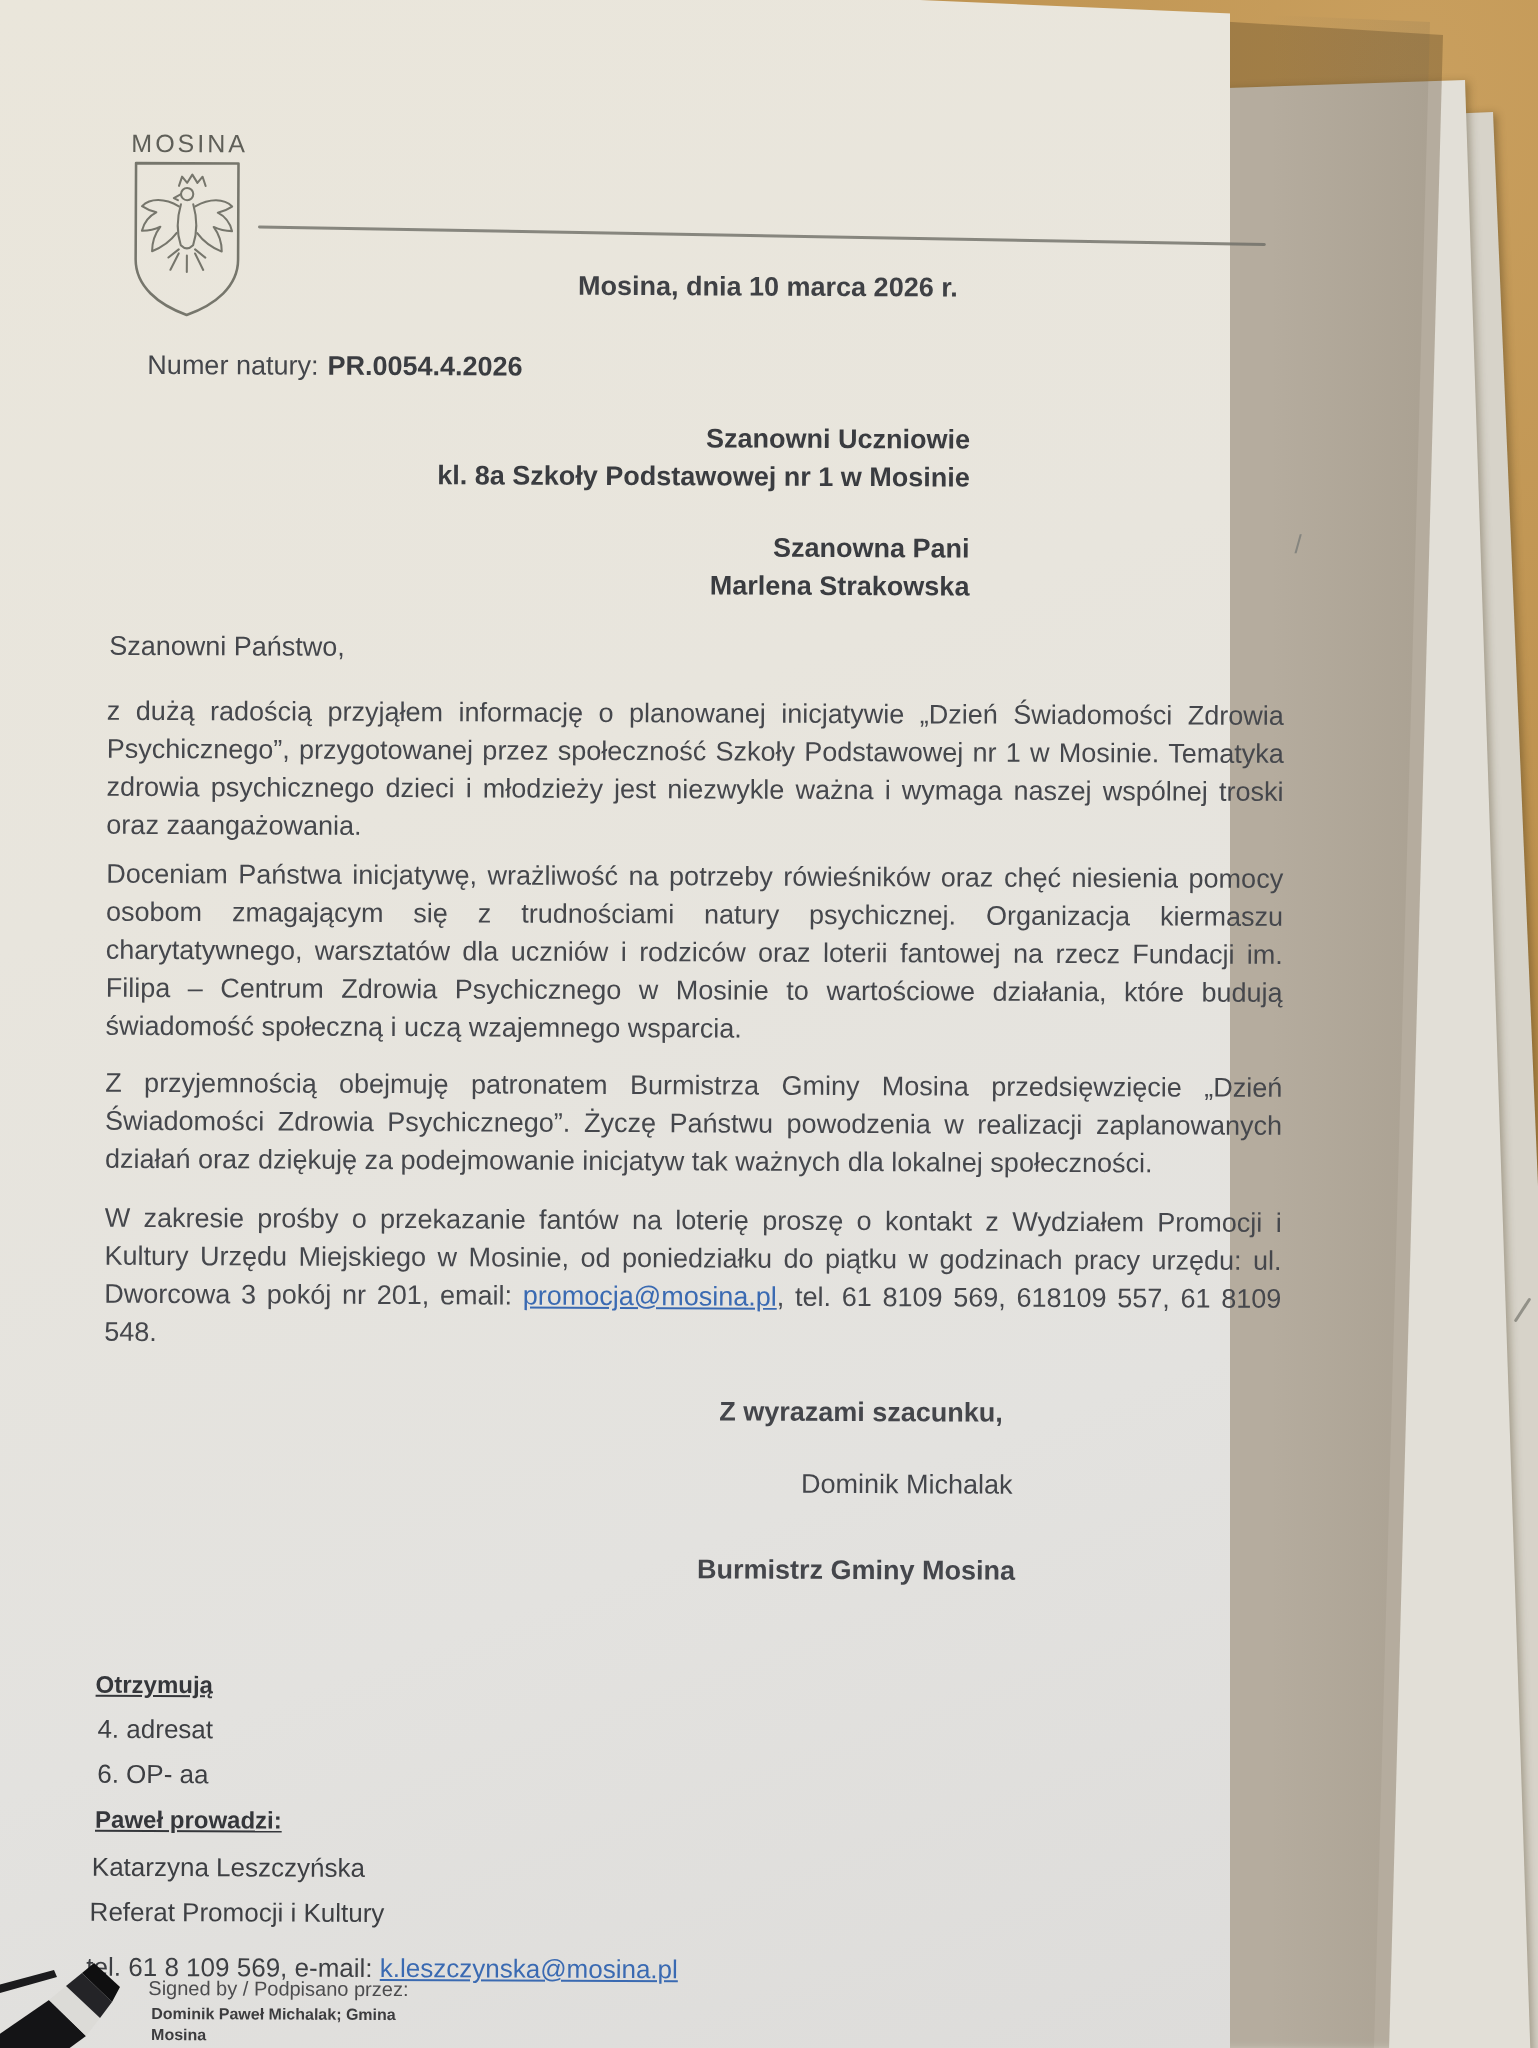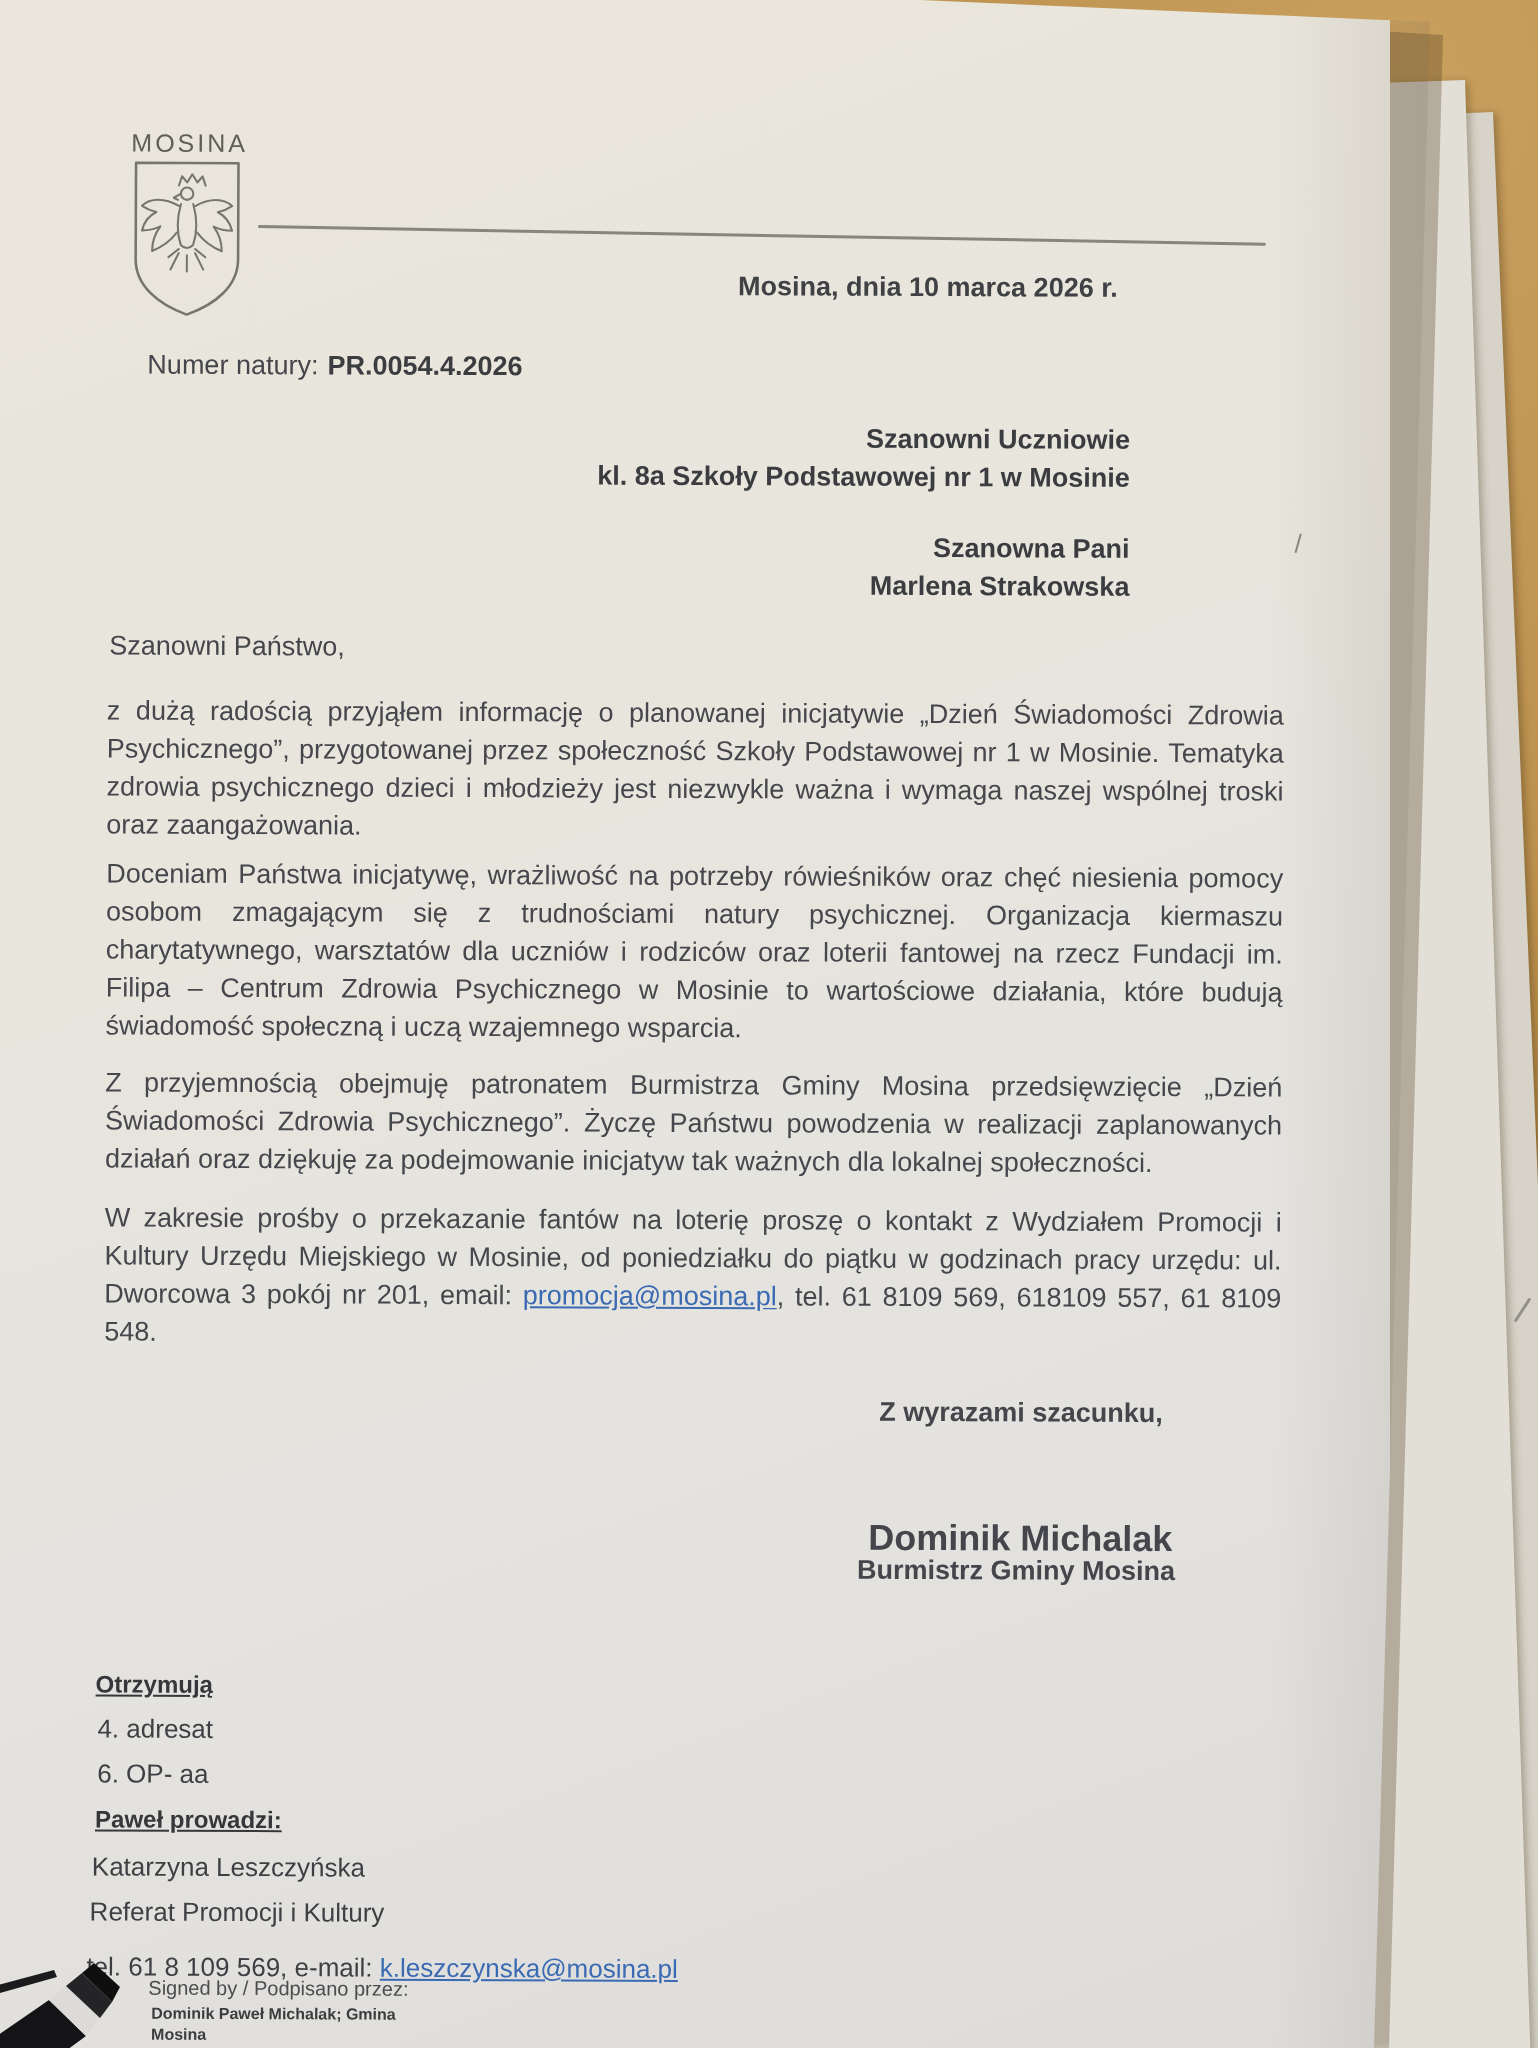--- a/index.html
+++ b/index.html
@@ -15,21 +15,21 @@
   .sheet3{left:-67px;top:112px;background:#d7d3c9;transform:rotate(-2.4deg);transform-origin:100% 0;
     box-shadow:3px 2px 8px rgba(60,45,15,.4);}
   .sheet2{left:-95px;top:80px;background:#e2dfd7;transform:rotate(-1.9deg);transform-origin:100% 0;
     box-shadow:3px 2px 8px rgba(60,45,15,.35);}
   .paper-shadow{
     position:absolute;left:0;top:0;width:1538px;height:2048px;
     clip-path:polygon(0 0,920px 0,1437px 32px,1383px 2048px,0 2048px);
     background:rgba(75,55,25,.30);filter:blur(5px);transform:translate(6px,3px);
   }
   .paper{
-    position:absolute;left:0;top:0;width:1390px;height:2048px;
+    position:absolute;left:0;top:0;width:1230px;height:2048px;
     clip-path:polygon(0 0,920px 0,1430px 22px,1374px 2048px,0 2048px);
     background:linear-gradient(160deg,#eae6db 0%,#e8e5dd 38%,#e3e2df 72%,#dddcda 100%);
   }
   .edge-shade{position:absolute;left:1270px;top:0;width:170px;height:2048px;
     background:linear-gradient(to right,rgba(110,100,80,0),rgba(110,100,80,.16));}
   .content{position:absolute;inset:0;transform:rotate(0.25deg);transform-origin:50% 0;color:#44464b;}
   .abs{position:absolute;}
   .logo-title{left:132px;top:131px;font-size:25px;letter-spacing:3px;color:#5f5f58;}
   .crest{left:128px;top:157px;}
   .rule{left:259px;top:227px;width:1008px;height:3px;background:#6e6e66;opacity:.8;
@@ -45,21 +45,21 @@
   .slash{left:1297px;top:526px;font-size:26px;color:#85857f;}
   .salutation{left:112px;top:633px;font-size:27px;}
   .para{position:absolute;left:110px;width:1177px;margin:0;text-align:justify;
     font-size:27px;line-height:38px;color:#45474c;}
   .p1{top:694px;}
   .p2{top:857px;}
   .p3{top:1066px;}
   .p4{top:1201px;}
   a.link{color:#3a6ab2;text-decoration:underline;cursor:pointer;}
   .closing{top:1396px;right:221px;font-size:27px;font-weight:700;white-space:nowrap;}
-  .signer-name{top:1516px;right:211px;font-size:36px;font-weight:700;white-space:nowrap;}
+  .signer-name{top:1468px;right:211px;font-size:27px;font-weight:400;white-space:nowrap;}
   .signer-title{top:1554px;right:208px;font-size:27px;font-weight:700;white-space:nowrap;}
   .f-heading{font-size:24px;font-weight:700;text-decoration:underline;color:#35373b;white-space:nowrap;}
   .f-text{font-size:26px;color:#3d3f43;white-space:nowrap;}
   .fh1{left:103px;top:1673px;}
   .fi1{left:105px;top:1716px;}
   .fi2{left:105px;top:1761px;}
   .fh2{left:103px;top:1808px;}
   .fn1{left:100px;top:1854px;}
   .fn2{left:98px;top:1899px;}
   .fn3{left:95px;top:1954px;}

